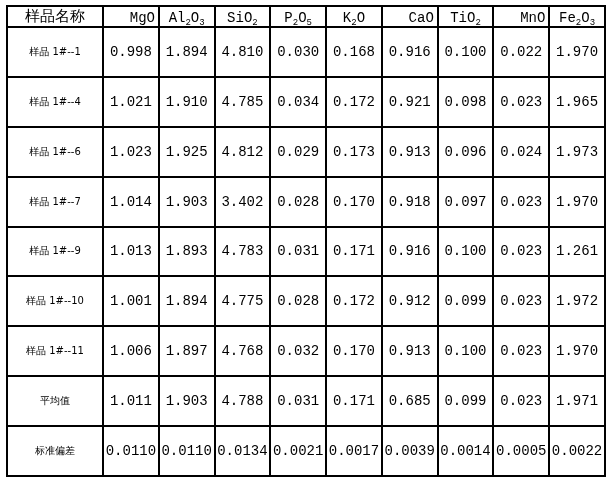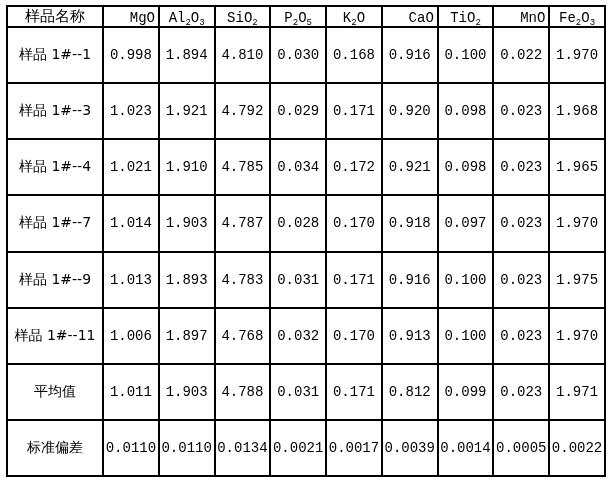--- a/index.html
+++ b/index.html
@@ -32,21 +32,21 @@
     padding: 0 1px;
     color: var(--text-color, #000000);
     font-weight: normal;
     overflow: hidden;
     white-space: nowrap;
   }
   col.c-name { width: 96px; }
   
   th.name-header, td.label {
     font-family: "DejaVu Sans", "Liberation Sans", sans-serif;
-    font-size: 14px;
+    font-size: 10px;
     letter-spacing: 0px;
   }
   th.name-header { font-size: 15px; }
   
   td.num, span.formula {
     font-family: "Liberation Mono", "DejaVu Sans Mono", monospace;
     font-size: 14px;
   }
   span.formula sub {
     font-size: 9px;
@@ -102,87 +102,99 @@
           <td class="num">1.894</td>
           <td class="num">4.810</td>
           <td class="num">0.030</td>
           <td class="num">0.168</td>
           <td class="num">0.916</td>
           <td class="num">0.100</td>
           <td class="num">0.022</td>
           <td class="num">1.970</td>
         </tr>
         <tr>
-          <td class="label">样品 1#--3</td>
-          <td class="num">1.023</td>
-          <td class="num">1.921</td>
-          <td class="num">4.792</td>
-          <td class="num">0.029</td>
-          <td class="num">0.171</td>
-          <td class="num">0.920</td>
-          <td class="num">0.098</td>
-          <td class="num">0.023</td>
-          <td class="num">1.968</td>
-        </tr>
-        <tr>
           <td class="label">样品 1#--4</td>
           <td class="num">1.021</td>
           <td class="num">1.910</td>
           <td class="num">4.785</td>
           <td class="num">0.034</td>
           <td class="num">0.172</td>
           <td class="num">0.921</td>
           <td class="num">0.098</td>
           <td class="num">0.023</td>
           <td class="num">1.965</td>
         </tr>
         <tr>
+          <td class="label">样品 1#--6</td>
+          <td class="num">1.023</td>
+          <td class="num">1.925</td>
+          <td class="num">4.812</td>
+          <td class="num">0.029</td>
+          <td class="num">0.173</td>
+          <td class="num">0.913</td>
+          <td class="num">0.096</td>
+          <td class="num">0.024</td>
+          <td class="num">1.973</td>
+        </tr>
+        <tr>
           <td class="label">样品 1#--7</td>
           <td class="num">1.014</td>
           <td class="num">1.903</td>
-          <td class="num">4.787</td>
+          <td class="num">3.402</td>
           <td class="num">0.028</td>
           <td class="num">0.170</td>
           <td class="num">0.918</td>
           <td class="num">0.097</td>
           <td class="num">0.023</td>
           <td class="num">1.970</td>
         </tr>
         <tr>
           <td class="label">样品 1#--9</td>
           <td class="num">1.013</td>
           <td class="num">1.893</td>
           <td class="num">4.783</td>
           <td class="num">0.031</td>
           <td class="num">0.171</td>
           <td class="num">0.916</td>
           <td class="num">0.100</td>
           <td class="num">0.023</td>
-          <td class="num">1.975</td>
+          <td class="num">1.261</td>
+        </tr>
+        <tr>
+          <td class="label">样品 1#--10</td>
+          <td class="num">1.001</td>
+          <td class="num">1.894</td>
+          <td class="num">4.775</td>
+          <td class="num">0.028</td>
+          <td class="num">0.172</td>
+          <td class="num">0.912</td>
+          <td class="num">0.099</td>
+          <td class="num">0.023</td>
+          <td class="num">1.972</td>
         </tr>
         <tr>
           <td class="label">样品 1#--11</td>
           <td class="num">1.006</td>
           <td class="num">1.897</td>
           <td class="num">4.768</td>
           <td class="num">0.032</td>
           <td class="num">0.170</td>
           <td class="num">0.913</td>
           <td class="num">0.100</td>
           <td class="num">0.023</td>
           <td class="num">1.970</td>
         </tr>
         <tr>
           <td class="label">平均值</td>
           <td class="num">1.011</td>
           <td class="num">1.903</td>
           <td class="num">4.788</td>
           <td class="num">0.031</td>
           <td class="num">0.171</td>
-          <td class="num">0.812</td>
+          <td class="num">0.685</td>
           <td class="num">0.099</td>
           <td class="num">0.023</td>
           <td class="num">1.971</td>
         </tr>
         <tr>
           <td class="label">标准偏差</td>
           <td class="num">0.0110</td>
           <td class="num">0.0110</td>
           <td class="num">0.0134</td>
           <td class="num">0.0021</td>

